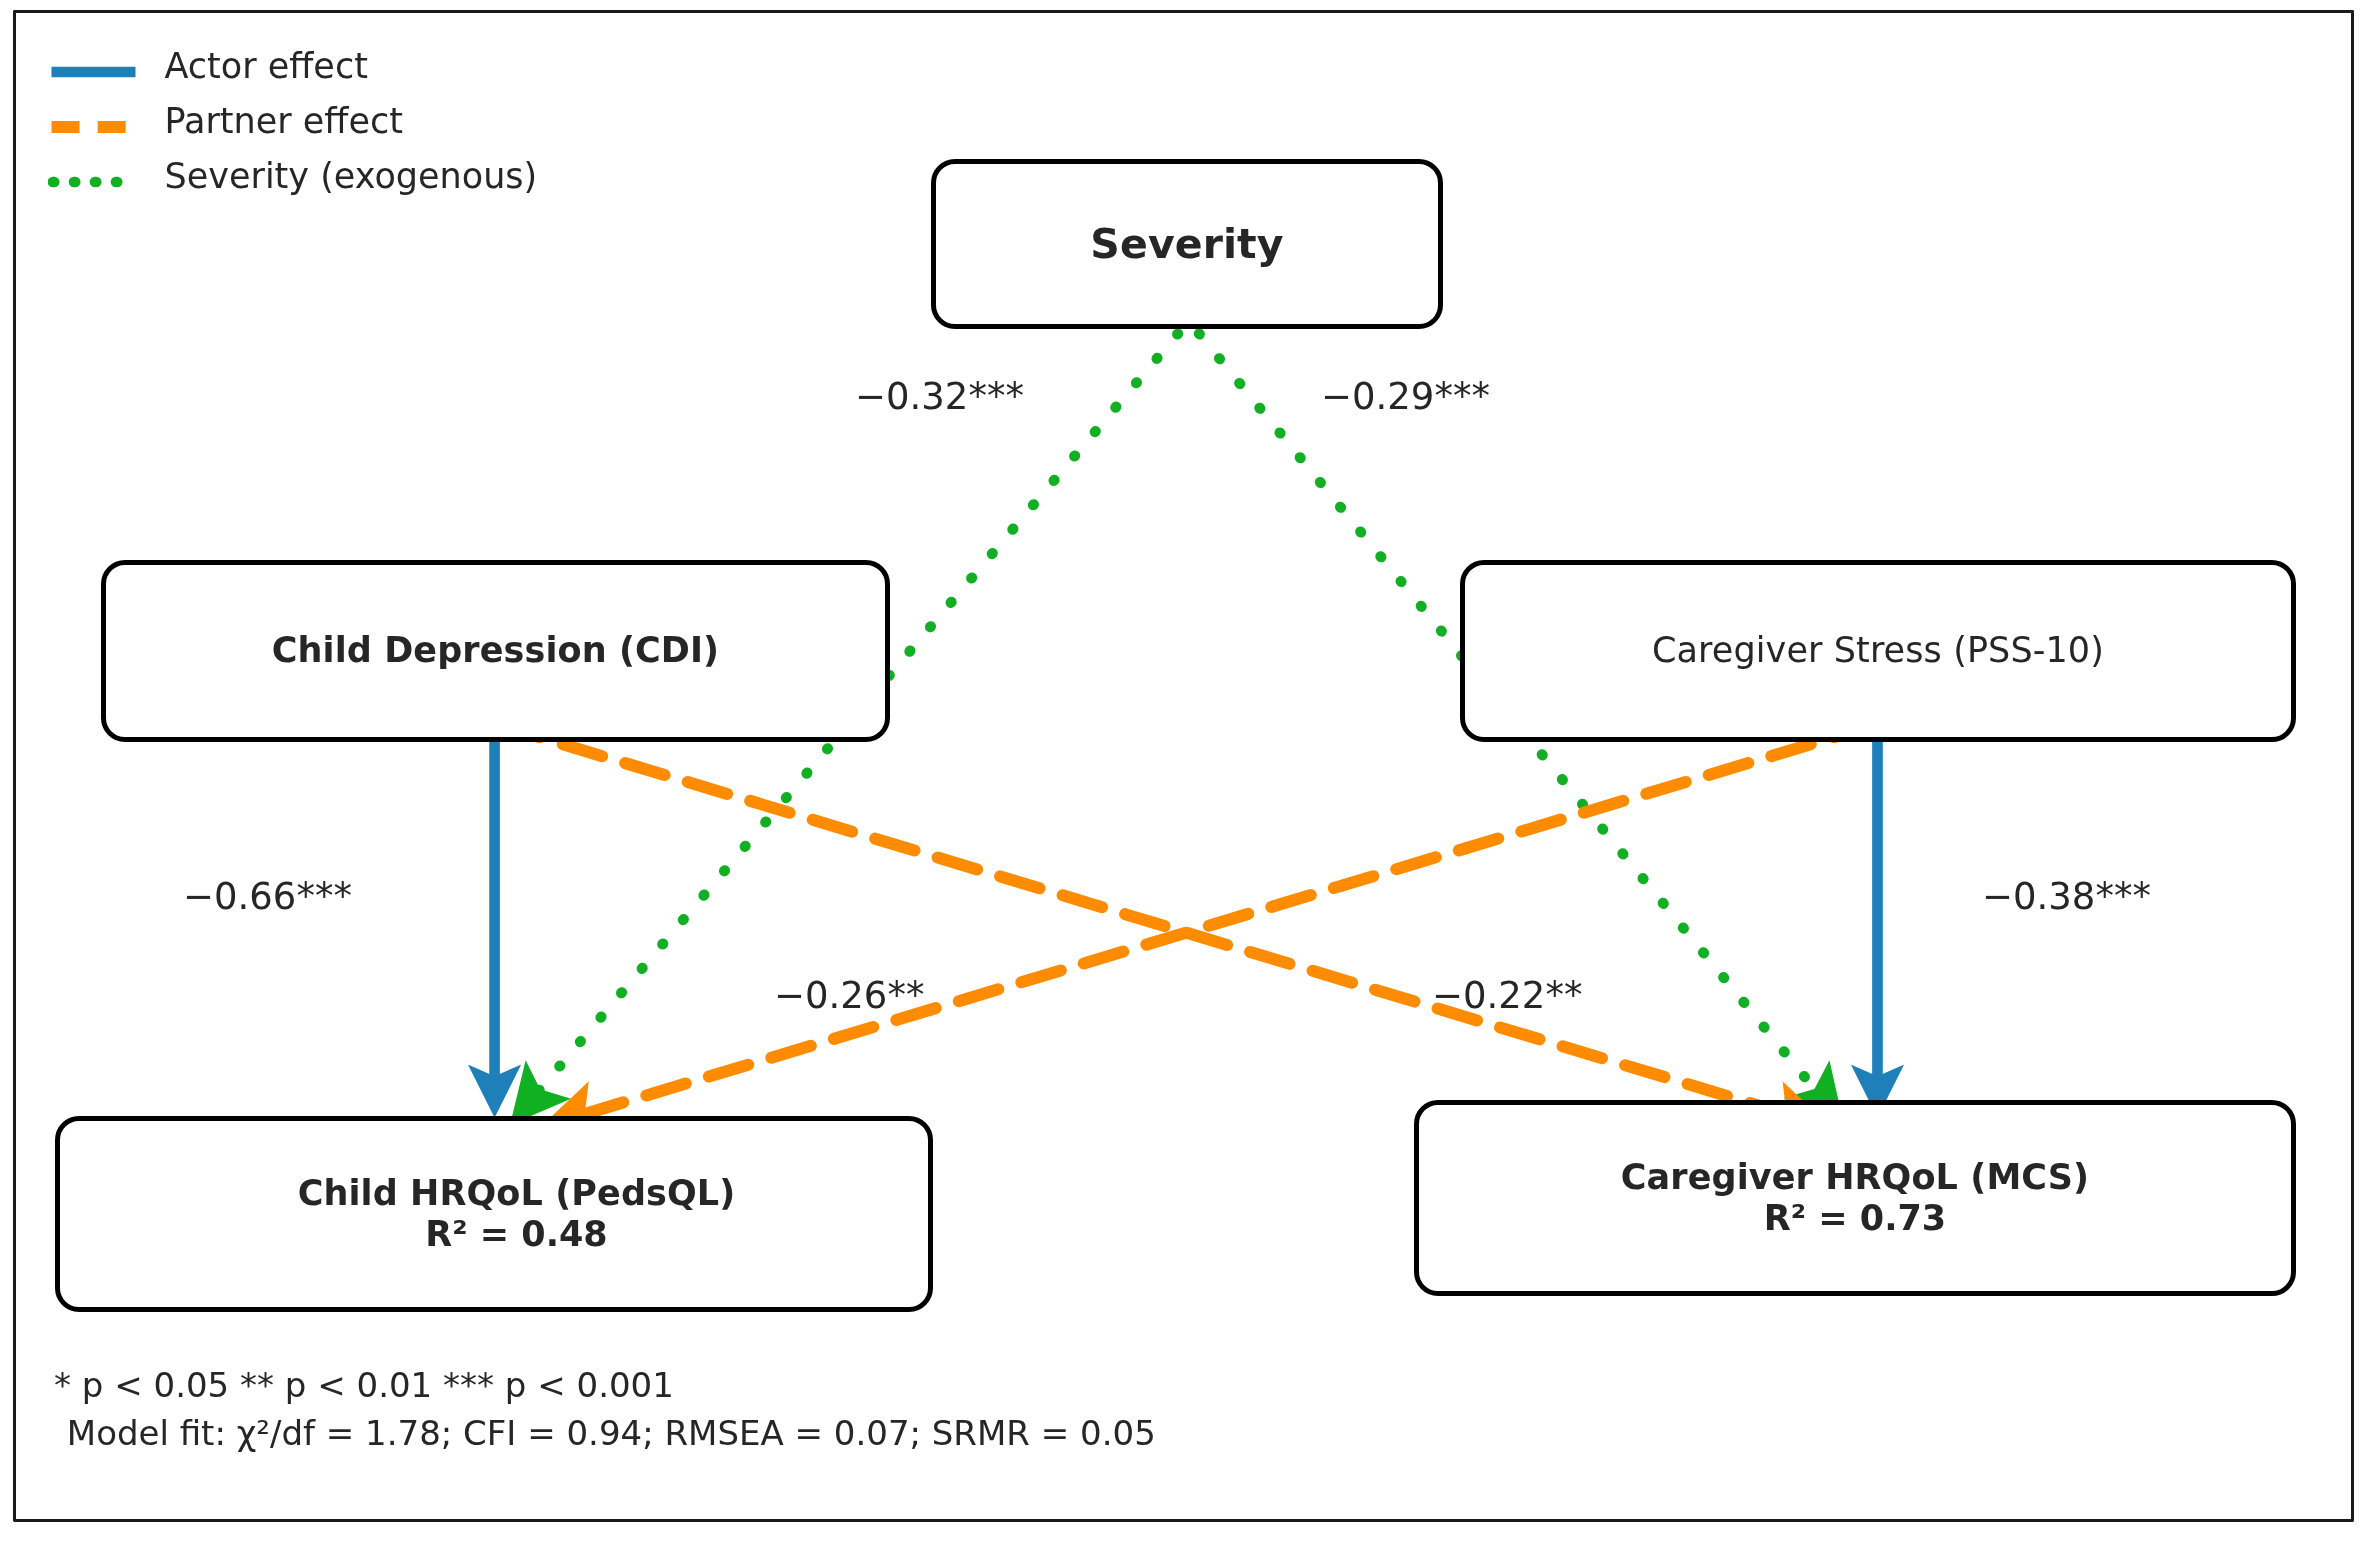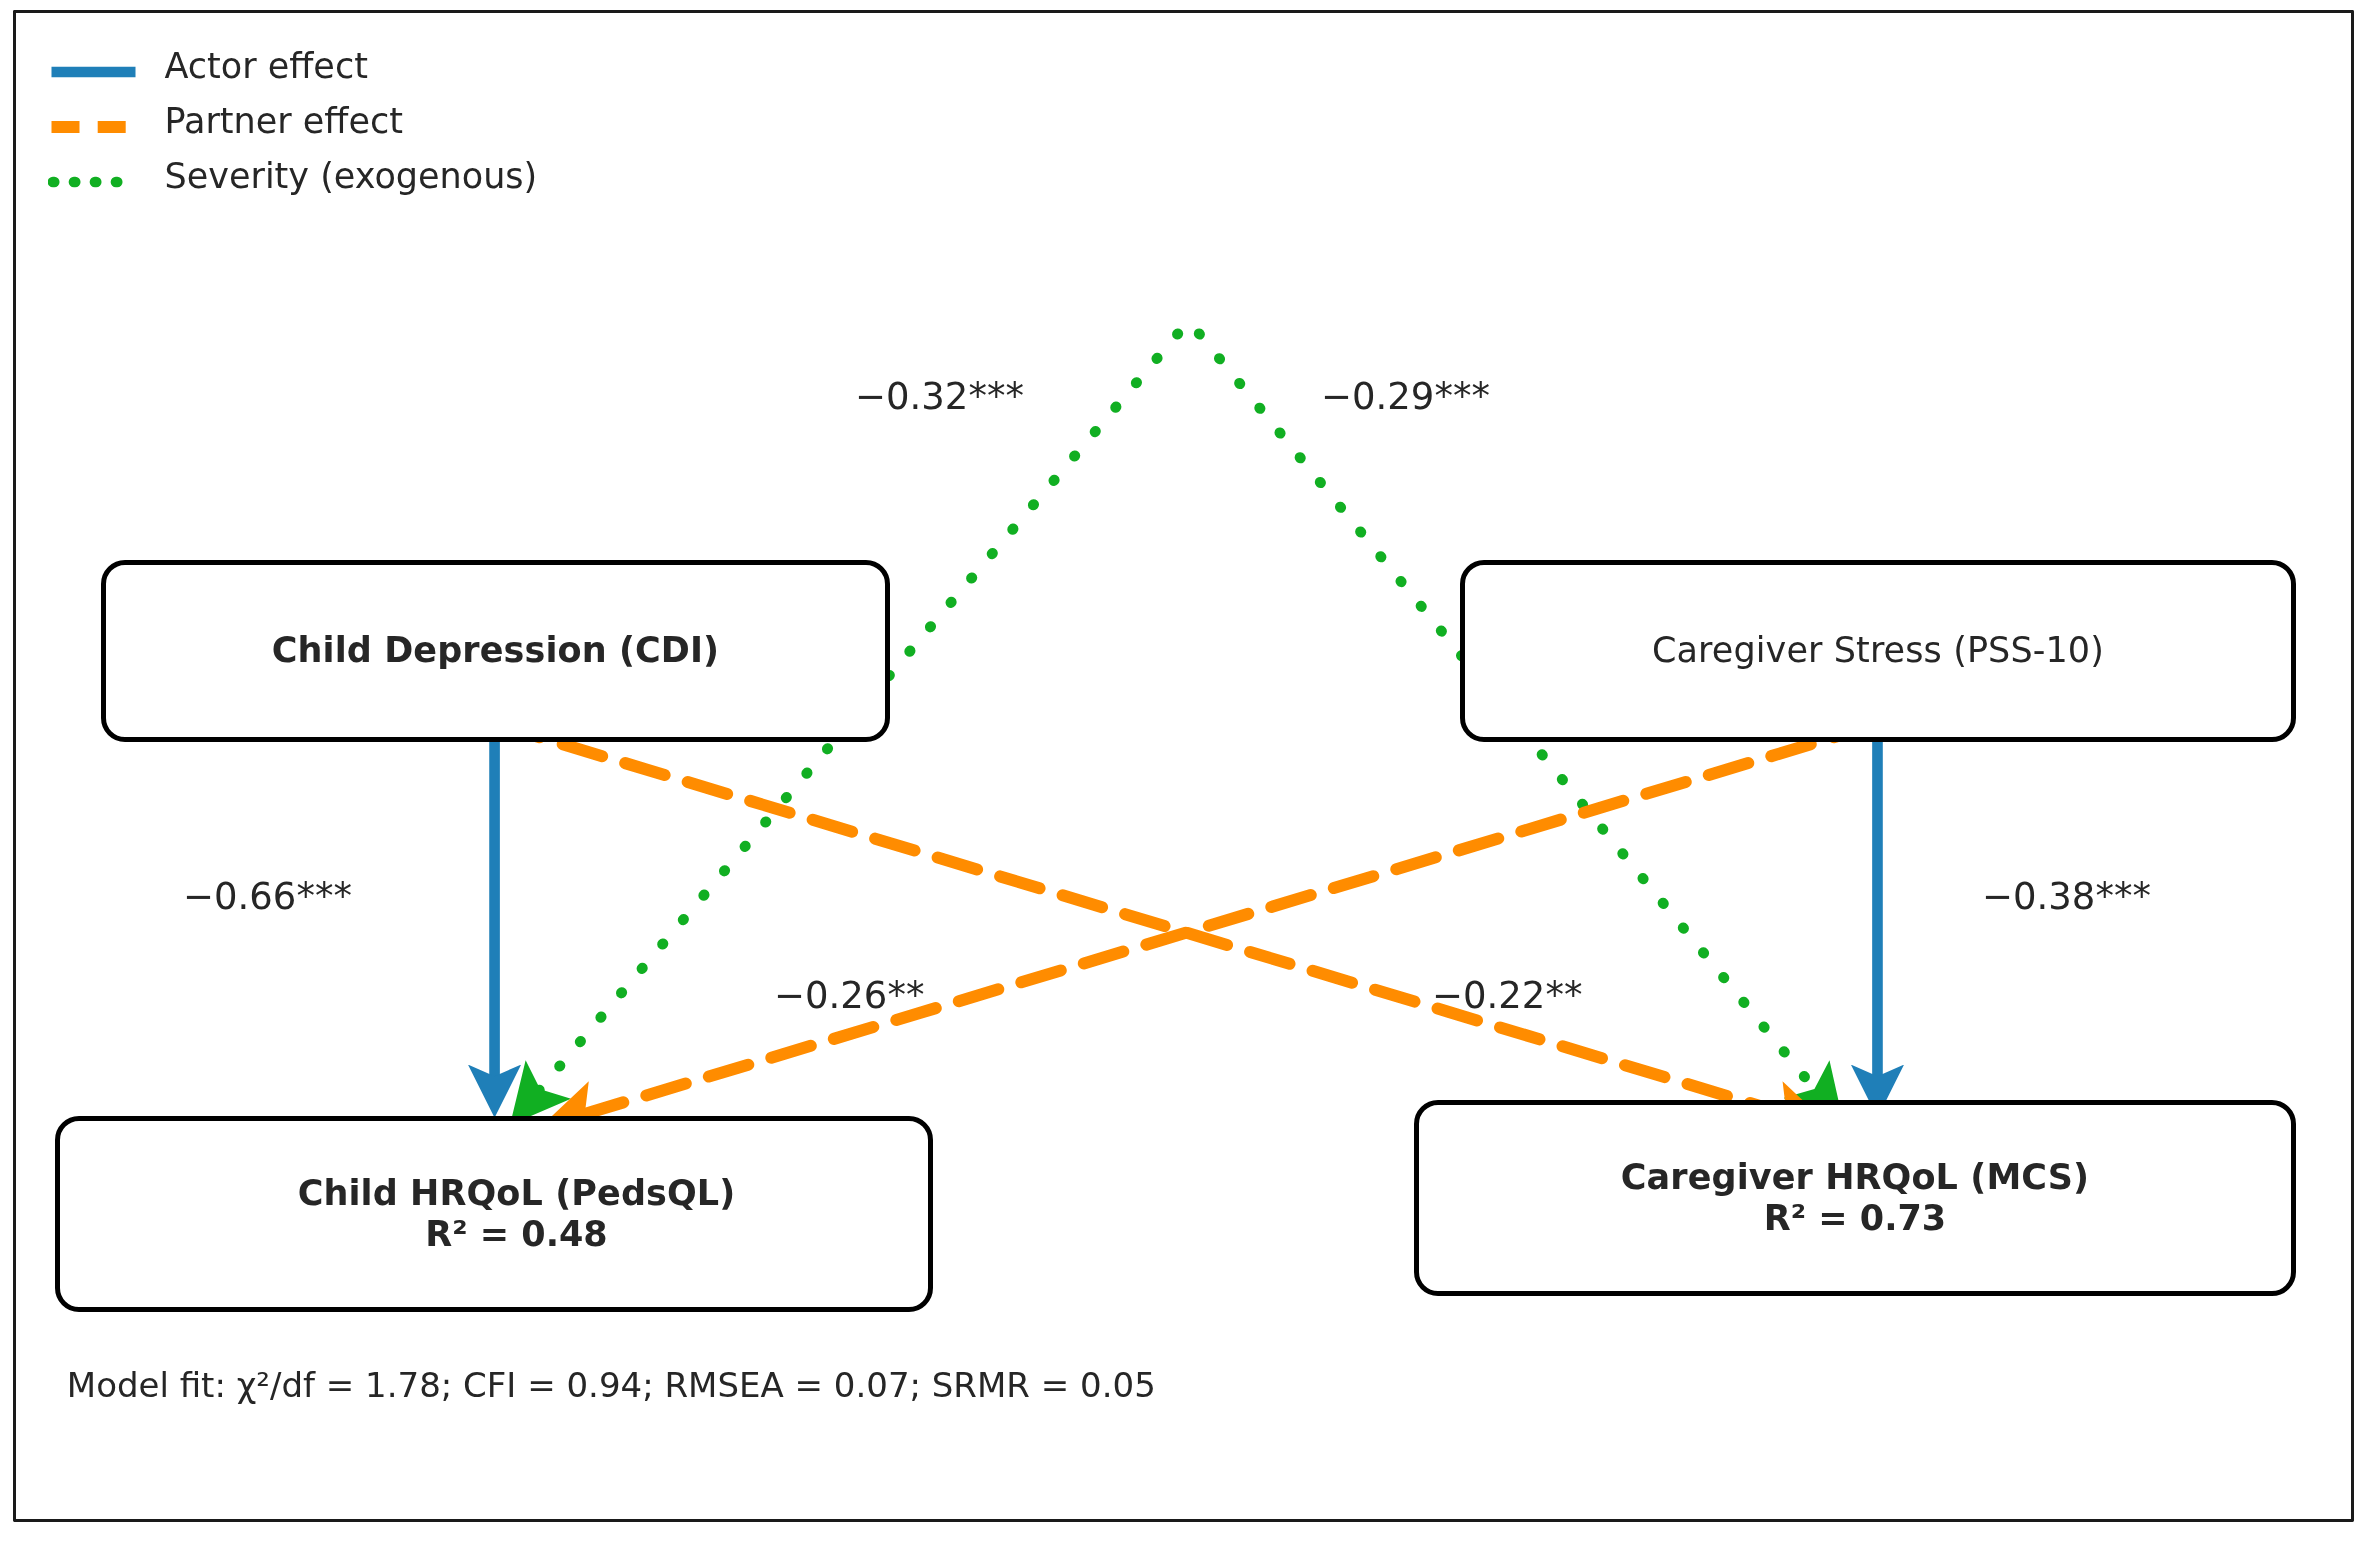--- a/index.html
+++ b/index.html
@@ -187,20 +187,23 @@
     <div class="legend-row">
       <span class="legend-swatch">
         <svg width="91" height="28" viewBox="0 0 128 40" xmlns="http://www.w3.org/2000/svg">
           <line x1="6" y1="20" x2="122" y2="20" stroke="#11af22" stroke-width="15" stroke-dasharray="2 28" stroke-linecap="round"></line>
         </svg>
       </span>
       <span class="legend-text">Severity (exogenous)</span>
     </div>
   </div>
 
+  <div class="node bold" id="node-severity">
+    <span class="title">Severity</span>
+  </div>
 
   <div class="node" id="node-cdi">
     <span class="title">Child Depression (CDI)</span>
   </div>
 
   <div class="node" id="node-pss">
     <span class="title">Caregiver Stress (PSS-10)</span>
   </div>
 
   <div class="node bold" id="node-child-hrqol">
@@ -214,17 +217,18 @@
   </div>
 
   <span class="edge-label" id="lbl-sev-child">−0.32***</span>
   <span class="edge-label" id="lbl-sev-cg">−0.29***</span>
   <span class="edge-label" id="lbl-actor-child">−0.66***</span>
   <span class="edge-label" id="lbl-actor-cg">−0.38***</span>
   <span class="edge-label" id="lbl-partner-cg-child">−0.26**</span>
   <span class="edge-label" id="lbl-partner-child-cg">−0.22**</span>
 
   <div id="footnotes">
+    <div class="footnote">* p &lt; 0.05 ** p &lt; 0.01 *** p &lt; 0.001</div>
     <div class="footnote indented">Model fit: χ²/df = 1.78; CFI = 0.94; RMSEA = 0.07; SRMR = 0.05</div>
   </div>
 
 </div>
 
 
 </body></html>

